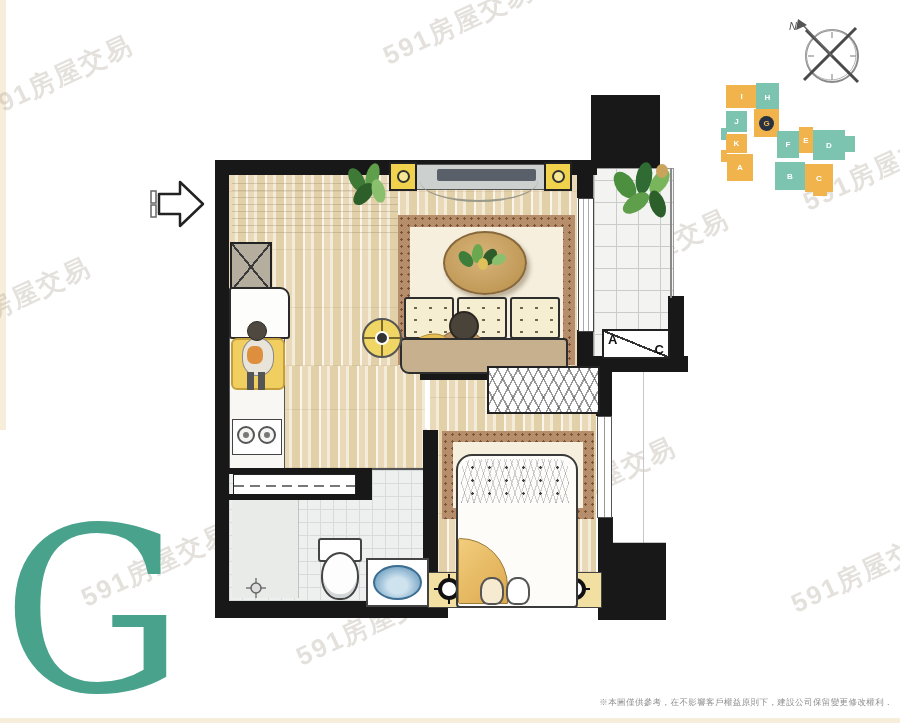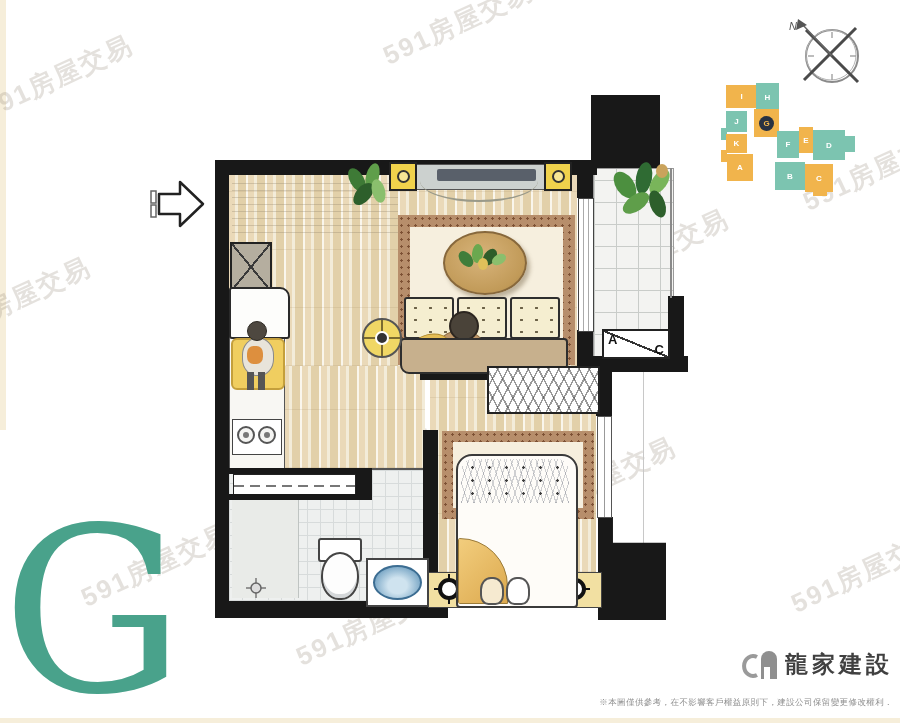--- a/index.html
+++ b/index.html
@@ -264,22 +264,14 @@
       <span>B</span>
     </div>
   <div class="kblock korange" style="left:87px;top:84px;width:28px;height:28px;">
       <span>C</span>
     </div>
 </div>
 
 <div class="abs" style="left:2px;top:498px;font-family:'DejaVu Serif',serif;font-size:228px;line-height:1;color:#49a28b;">G</div>
 
 <div class="abs" style="right:7px;bottom:14px;width:330px;text-align:right;">
-  <div style="display:flex;align-items:center;justify-content:flex-end;gap:8px;">
-    <svg width="36" height="34" viewBox="0 0 36 34">
-      <path d="M16 10 A9 10 0 1 0 16 28" fill="none" stroke="#9a9a9a" stroke-width="4"></path>
-      <path d="M20 32 V12 a8 8 0 0 1 16 0 V32 Z" fill="#8f8f8f"></path>
-      <rect x="23" y="20" width="6" height="12" fill="#fff"></rect>
-    </svg>
-    <span style="font-family:'DejaVu Serif',serif;font-weight:700;font-size:23px;color:#404040;letter-spacing:4px;">龍家建設</span>
-  </div>
   <div style="margin-top:16px;font-size:8.5px;color:#8f8f8f;letter-spacing:0.4px;">※本圖僅供參考，在不影響客戶權益原則下，建設公司保留變更修改權利．</div>
 </div>
 
 </body></html>

